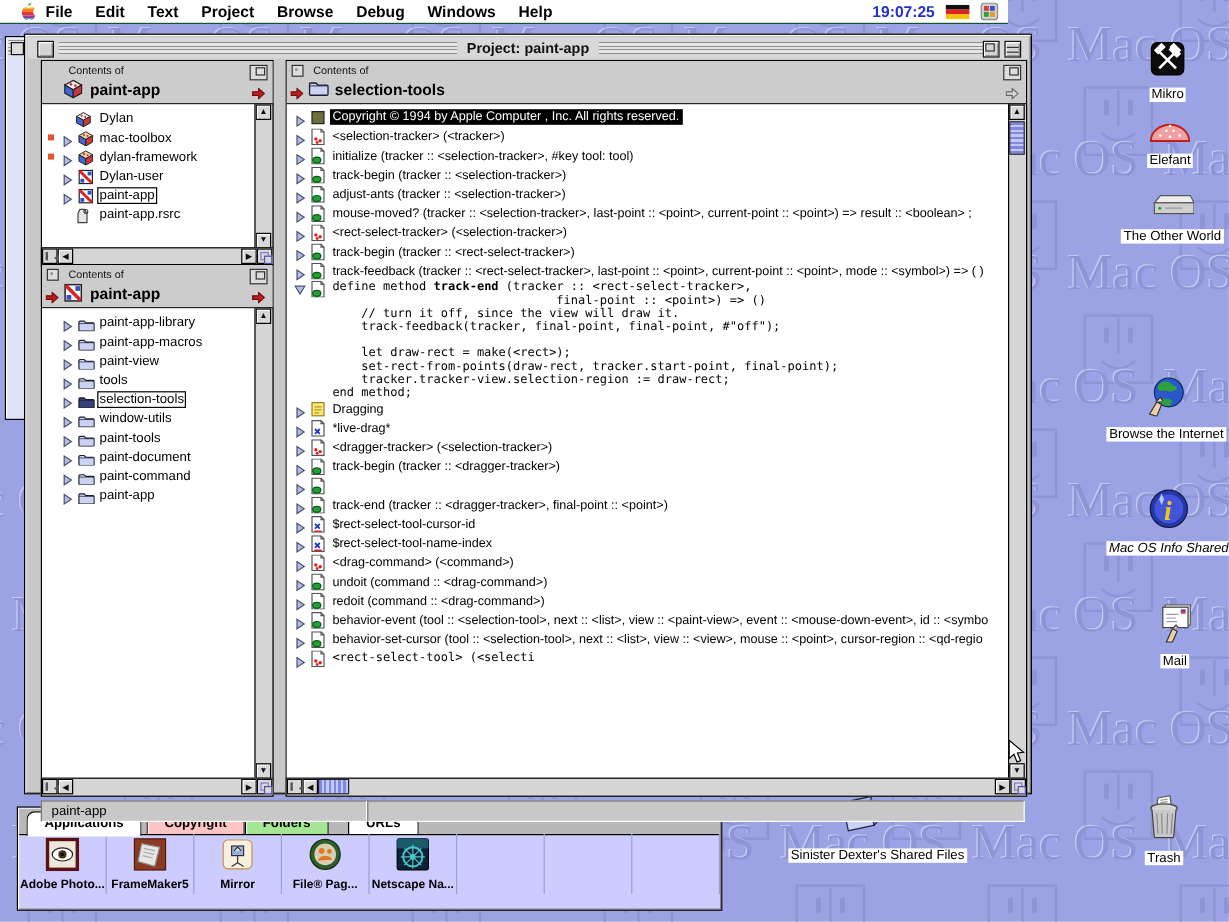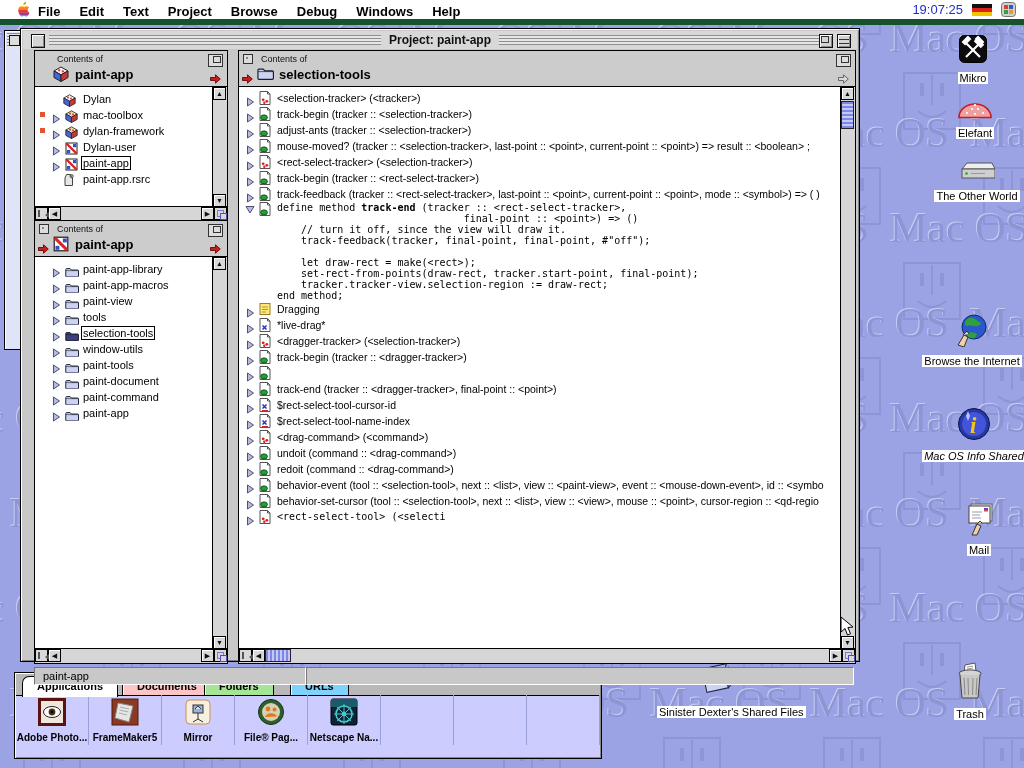--- a/index.html
+++ b/index.html
@@ -3,27 +3,27 @@
 <meta charset="utf-8">
 <style>
   html,body{margin:0;padding:0;width:1024px;height:768px;overflow:hidden;
     font-family:"Liberation Sans",sans-serif;-webkit-font-smoothing:none;}
   .abs{position:absolute;}
   #desktop{position:absolute;inset:0;background:#9ba3e4;overflow:hidden;}
   #pattern{position:absolute;inset:0;}
   .pat-text{position:absolute;font-family:"Liberation Serif",serif;font-size:42px;color:#8d95d6;
     text-shadow:-1px -1px 0 rgba(235,238,255,.55);white-space:nowrap;}
   
-  #menubar{position:absolute;left:0;top:0;width:1024px;height:19px;background:#fff;
-    border-bottom:6px solid #14532d;display:flex;align-items:flex-end;z-index:50;}
+  #menubar{position:absolute;left:0;top:0;width:840px;height:19px;background:#fff;
+    border-bottom:1px solid #14532d;display:flex;align-items:center;z-index:50;}
   #menu-items{display:flex;gap:19px;margin-left:38px;font-weight:bold;font-size:13px;color:#000;}
   .menu-item{cursor:default;}
   #apple-menu{position:absolute;left:16px;top:1px;}
   #menu-right{position:absolute;right:8px;top:0;height:19px;display:flex;align-items:center;gap:9px;}
-  #clock{color:#2230c8;font-weight:normal;font-size:13px;}
+  #clock{color:#2230c8;font-weight:bold;font-size:13px;}
   
   .macwin{position:absolute;background:#c8c8c8;border:1px solid #000;
     box-shadow:inset 1px 1px 0 #fff, inset -1px -1px 0 #808080;}
   .titlebar{position:absolute;left:2px;right:2px;top:2px;height:18px;background:#d8d8d8;}
   .tstripes{position:absolute;left:26px;right:34px;top:4px;bottom:4px;
     background:repeating-linear-gradient(180deg,#8e8e8e 0 1px,#e6e6e6 1px 3px);}
   .wtitle{position:absolute;left:0;right:0;top:2px;text-align:center;font-weight:bold;
     font-size:12px;color:#111;}
   .wtitle span{background:#d8d8d8;padding:0 8px;}
   .tbox{position:absolute;top:3px;width:12px;height:12px;background:#d4d4d4;border:1px solid #111;
@@ -1040,27 +1040,47 @@
           <div id="cp-arrow-r" style="position:absolute;right:6px;top:19px;"><svg width="11" height="10" viewBox="0 0 11 10">
                 <path d="M0.5 3.5h5V0.8L10.3 5 5.5 9.2V6.5h-5z" fill="#d8d8d8" stroke="#666"></path>
               </svg></div>
         </div>
         <div class="list-area" style="top:36px;padding-top:3px;" id="code-list">
             <div class="crow">
               <span class="tri"><svg width="10" height="10" viewBox="0 0 10 10">
                   <path d="M2.5 1l6 4-6 4z" fill="#b6bce6" stroke="#4c5170"></path>
                 </svg></span>
               <span class="cicon"><svg width="12" height="14" viewBox="0 0 12 14">
+                  <rect x="1" y="2" width="10" height="10" fill="#6e6e3a" stroke="#222"></rect>
+                </svg></span>
+              <span class="ctext selblk">Copyright © 1994 by Apple Computer , Inc.  All rights reserved.</span>
+            </div>
+            <div class="crow">
+              <span class="tri"><svg width="10" height="10" viewBox="0 0 10 10">
+                  <path d="M2.5 1l6 4-6 4z" fill="#b6bce6" stroke="#4c5170"></path>
+                </svg></span>
+              <span class="cicon"><svg width="12" height="14" viewBox="0 0 12 14">
                   <path d="M1 .5h7.5L11 3v10.5H1z" fill="#fff" stroke="#555"></path>
                   <path d="M8.5 .5V3H11" fill="none" stroke="#555"></path>
                   <circle cx="4.2" cy="8.8" r="1.4" fill="#d22"></circle>
                   <circle cx="7.8" cy="10.3" r="1.4" fill="#d22"></circle>
                   <circle cx="5.3" cy="11.8" r="1.2" fill="#d22"></circle>
                 </svg></span>
               <span class="ctext">&lt;selection-tracker&gt; (&lt;tracker&gt;)</span>
+            </div>
+            <div class="crow">
+              <span class="tri"><svg width="10" height="10" viewBox="0 0 10 10">
+                  <path d="M2.5 1l6 4-6 4z" fill="#b6bce6" stroke="#4c5170"></path>
+                </svg></span>
+              <span class="cicon"><svg width="12" height="14" viewBox="0 0 12 14">
+                  <path d="M1 .5h7.5L11 3v10.5H1z" fill="#fff" stroke="#555"></path>
+                  <path d="M8.5 .5V3H11" fill="none" stroke="#555"></path>
+                  <ellipse cx="5" cy="10.4" rx="3.4" ry="2.5" fill="#1fa133" stroke="#0a5a18"></ellipse>
+                </svg></span>
+              <span class="ctext">initialize (tracker :: &lt;selection-tracker&gt;, #key tool: tool)</span>
             </div>
             <div class="crow">
               <span class="tri"><svg width="10" height="10" viewBox="0 0 10 10">
                   <path d="M2.5 1l6 4-6 4z" fill="#b6bce6" stroke="#4c5170"></path>
                 </svg></span>
               <span class="cicon"><svg width="12" height="14" viewBox="0 0 12 14">
                   <path d="M1 .5h7.5L11 3v10.5H1z" fill="#fff" stroke="#555"></path>
                   <path d="M8.5 .5V3H11" fill="none" stroke="#555"></path>
                   <ellipse cx="5" cy="10.4" rx="3.4" ry="2.5" fill="#1fa133" stroke="#0a5a18"></ellipse>
                 </svg></span>
@@ -1307,23 +1327,23 @@
       </div>
 
       <div class="statusbox" style="left:10px;top:617px;width:272px;">paint-app</div>
       <div class="statusbox" style="left:282px;top:617px;width:548px;"></div>
     </div>
   </div>
 
   <div id="launcher">
     <div id="tabrow">
         <div class="tab active" style="left: 6px; background: rgb(255, 255, 255);">Applications</div>
-        <div class="tab" style="left: 106px; background: rgb(255, 196, 196);">Documents</div>
+        <div class="tab" style="left: 106px; background: rgb(255, 196, 196);">Copyright</div>
         <div class="tab" style="left: 188px; background: rgb(164, 230, 148);">Folders</div>
-        <div class="tab" style="left: 274px; background: #7dd3fc;">URLs</div>
+        <div class="tab" style="left: 274px; background: #ffffff;">URLs</div>
       </div>
     <div id="cells">
         <div class="cell">
           <div class="ap-icon"><svg width="28" height="28" viewBox="0 0 28 28">
               <rect x="1.5" y="1.5" width="25" height="25" fill="#efe8da" stroke="#5a1212" stroke-width="3"></rect>
               <ellipse cx="14" cy="14" rx="8.5" ry="5.5" fill="#fff" stroke="#222"></ellipse>
               <circle cx="14" cy="14" r="3.4" fill="#4a3418"></circle>
               <circle cx="14" cy="14" r="1.4" fill="#000"></circle>
             </svg></div>
           <div class="ap-label">Adobe Photo...</div>

